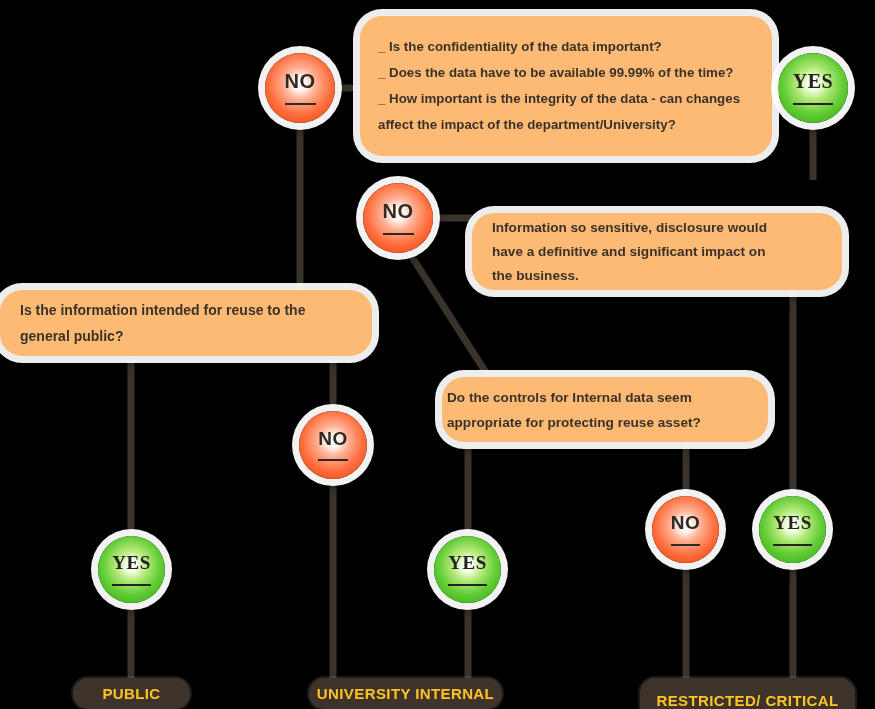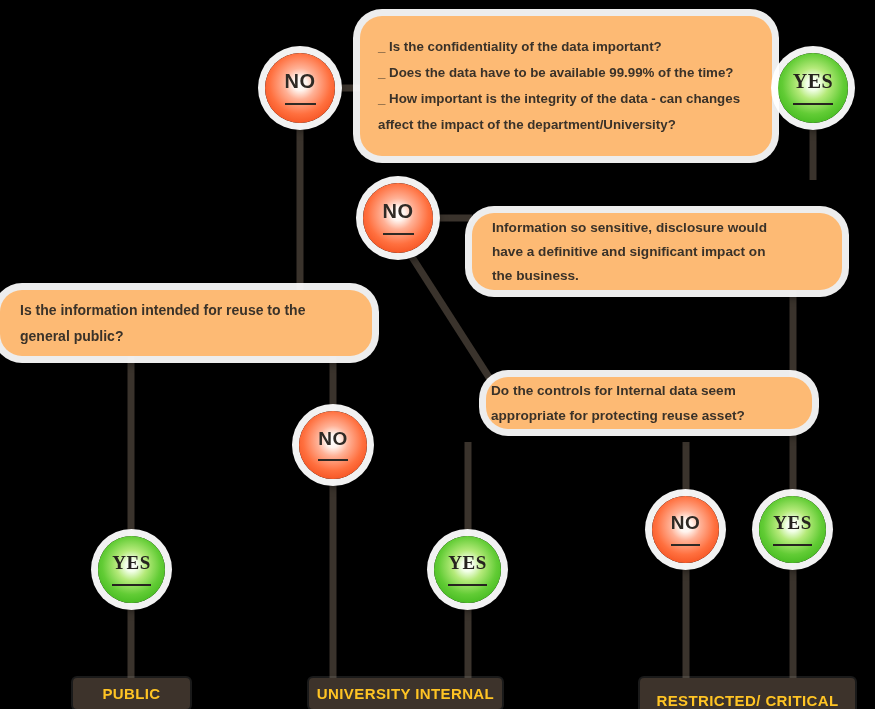--- a/index.html
+++ b/index.html
@@ -52,21 +52,21 @@
   .node.yes{
     background:radial-gradient(circle at 50% 44%,
         #ffffff 0%, #f2ffe8 12%, #b5ea7a 30%, #62cc35 58%, #3fb71c 82%, #2fa312 100%);
   }
   .node.yes .cap{color:#26231f;font-family:Liberation Serif, serif;}
 
   
   .pill{
     position:absolute;
     background:#3D332B;
-    border-radius:4px;
+    border-radius:15px;
     display:flex;align-items:center;justify-content:center;
     color:#FFC424;
     font-weight:bold;
     letter-spacing:.4px;
     box-shadow:0 0 0 2px rgba(255,255,255,.10), 3px 4px 7px rgba(0,0,0,.7);
     z-index:6;
     white-space:nowrap;
   }
 </style>
 </head>
@@ -129,21 +129,21 @@
     </span>
   </div>
 
   <div class="qbox" style="left:0;top:290px;width:372px;height:66px;padding:8px 20px;font-size:14px;line-height:26px;">
     <span class="txt">
       <span class="ln">Is the information intended for reuse to the</span>
       <span class="ln">general public?</span>
     </span>
   </div>
 
-  <div class="qbox" style="left:442px;top:377px;width:326px;height:52px;padding:8px 5px;font-size:13.6px;line-height:25px;margin-left:44px;">
+  <div class="qbox" style="left:442px;top:377px;width:326px;height:65px;padding:8px 5px;font-size:13.6px;line-height:25px;">
     <span class="txt">
       <span class="ln">Do the controls for Internal data seem</span>
       <span class="ln">appropriate for protecting reuse asset?</span>
     </span>
   </div>
 
   <div class="node no" style="left:265px;top:53px;width:70px;height:70px;">
     <span class="cap" style="font-size:20px;">NO</span>
   </div>
 

